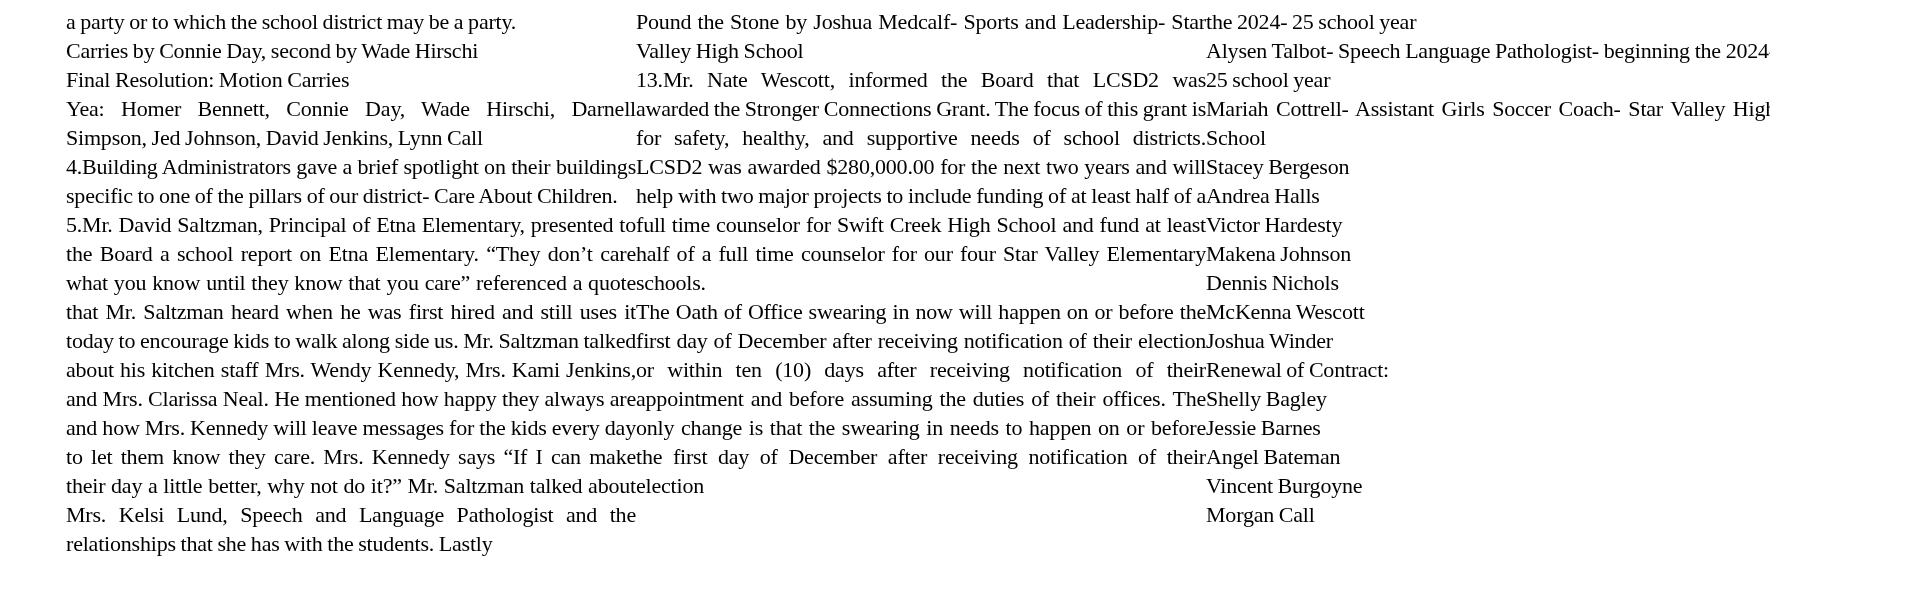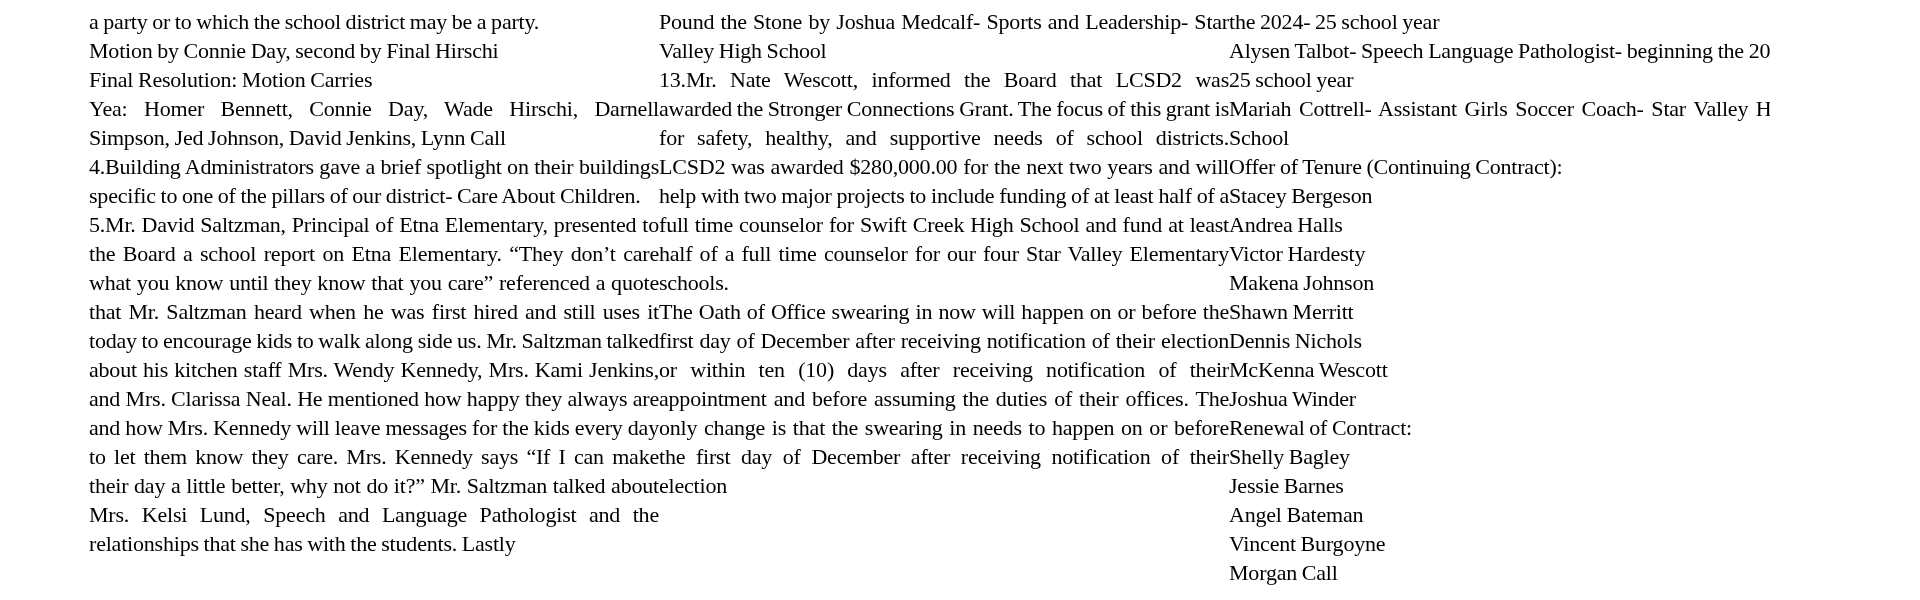--- a/index.html
+++ b/index.html
@@ -11,21 +11,21 @@
   }
   body {
     font-family: "Liberation Serif", "DejaVu Serif", serif;
     color: #000000;
   }
   .doc-page {
     width: 1770px;
     height: 600px;
     overflow: hidden;
     background: #ffffff;
-    padding: 7px 46px 0 89px;
+    padding: 7px 46px 0 66px;
   }
   .doc-columns {
     display: flex;
     justify-content: space-between;
     width: 100%;
   }
   .doc-col {
     width: 570px;
     flex: 0 0 570px;
   }
@@ -39,43 +39,41 @@
   }
 </style>
 </head>
 <body>
 
 <div class="doc-page">
   <div class="doc-columns">
 
     <div class="doc-col">
       <p>a party or to which the school district may be a party.</p>
-      <p>Motion by Connie Day, second by Final Hirschi</p>
+      <p>Carries by Connie Day, second by Wade Hirschi</p>
       <p>Final Resolution: Motion Carries</p>
       <p>Yea: Homer Bennett, Connie Day, Wade Hirschi, Darnell Simpson, Jed Johnson, David Jenkins, Lynn Call</p>
       <p>4.Building Administrators gave a brief spotlight on their buildings specific to one of the pillars of our district- Care About Children.</p>
       <p>5.Mr. David Saltzman, Principal of Etna Elementary, presented to the Board a school report on Etna Elementary. “They don’t care what you know until they know that you care” referenced a quote that Mr. Saltzman heard when he was first hired and still uses it today to encourage kids to walk along side us. Mr. Saltzman talked about his kitchen staff Mrs. Wendy Kennedy, Mrs. Kami Jenkins, and Mrs. Clarissa Neal. He mentioned how happy they always are and how Mrs. Kennedy will leave messages for the kids every day to let them know they care. Mrs. Kennedy says “If I can make their day a little better, why not do it?” Mr. Saltzman talked about Mrs. Kelsi Lund, Speech and Language Pathologist and the relationships that she has with the students. Lastly</p>
     </div>
 
     <div class="doc-col">
       <p>Pound the Stone by Joshua Medcalf- Sports and Leadership- Star Valley High School</p>
       <p>13.Mr. Nate Wescott, informed the Board that LCSD2 was awarded the Stronger Connections Grant. The focus of this grant is for safety, healthy, and supportive needs of school districts. LCSD2 was awarded $280,000.00 for the next two years and will help with two major projects to include funding of at least half of a full time counselor for Swift Creek High School and fund at least half of a full time counselor for our four Star Valley Elementary schools.</p>
       <p>The Oath of Office swearing in now will happen on or before the first day of December after receiving notification of their election or within ten (10) days after receiving notification of their appointment and before assuming the duties of their offices. The only change is that the swearing in needs to happen on or before the first day of December after receiving notification of their election</p>
     </div>
 
     <div class="doc-col">
       <p>the 2024- 25 school year</p>
       <p>Alysen Talbot- Speech Language Pathologist- beginning the 2024- 25 school year</p>
       <p>Mariah Cottrell- Assistant Girls Soccer Coach- Star Valley High School</p>
-      <p>Offer of Tenure (Continuing Contract):</p>
       <p>Stacey Bergeson</p>
       <p>Andrea Halls</p>
       <p>Victor Hardesty</p>
       <p>Makena Johnson</p>
-      <p>Shawn Merritt</p>
       <p>Dennis Nichols</p>
       <p>McKenna Wescott</p>
       <p>Joshua Winder</p>
       <p>Renewal of Contract:</p>
       <p>Shelly Bagley</p>
       <p>Jessie Barnes</p>
       <p>Angel Bateman</p>
       <p>Vincent Burgoyne</p>
       <p>Morgan Call</p>
     </div>

